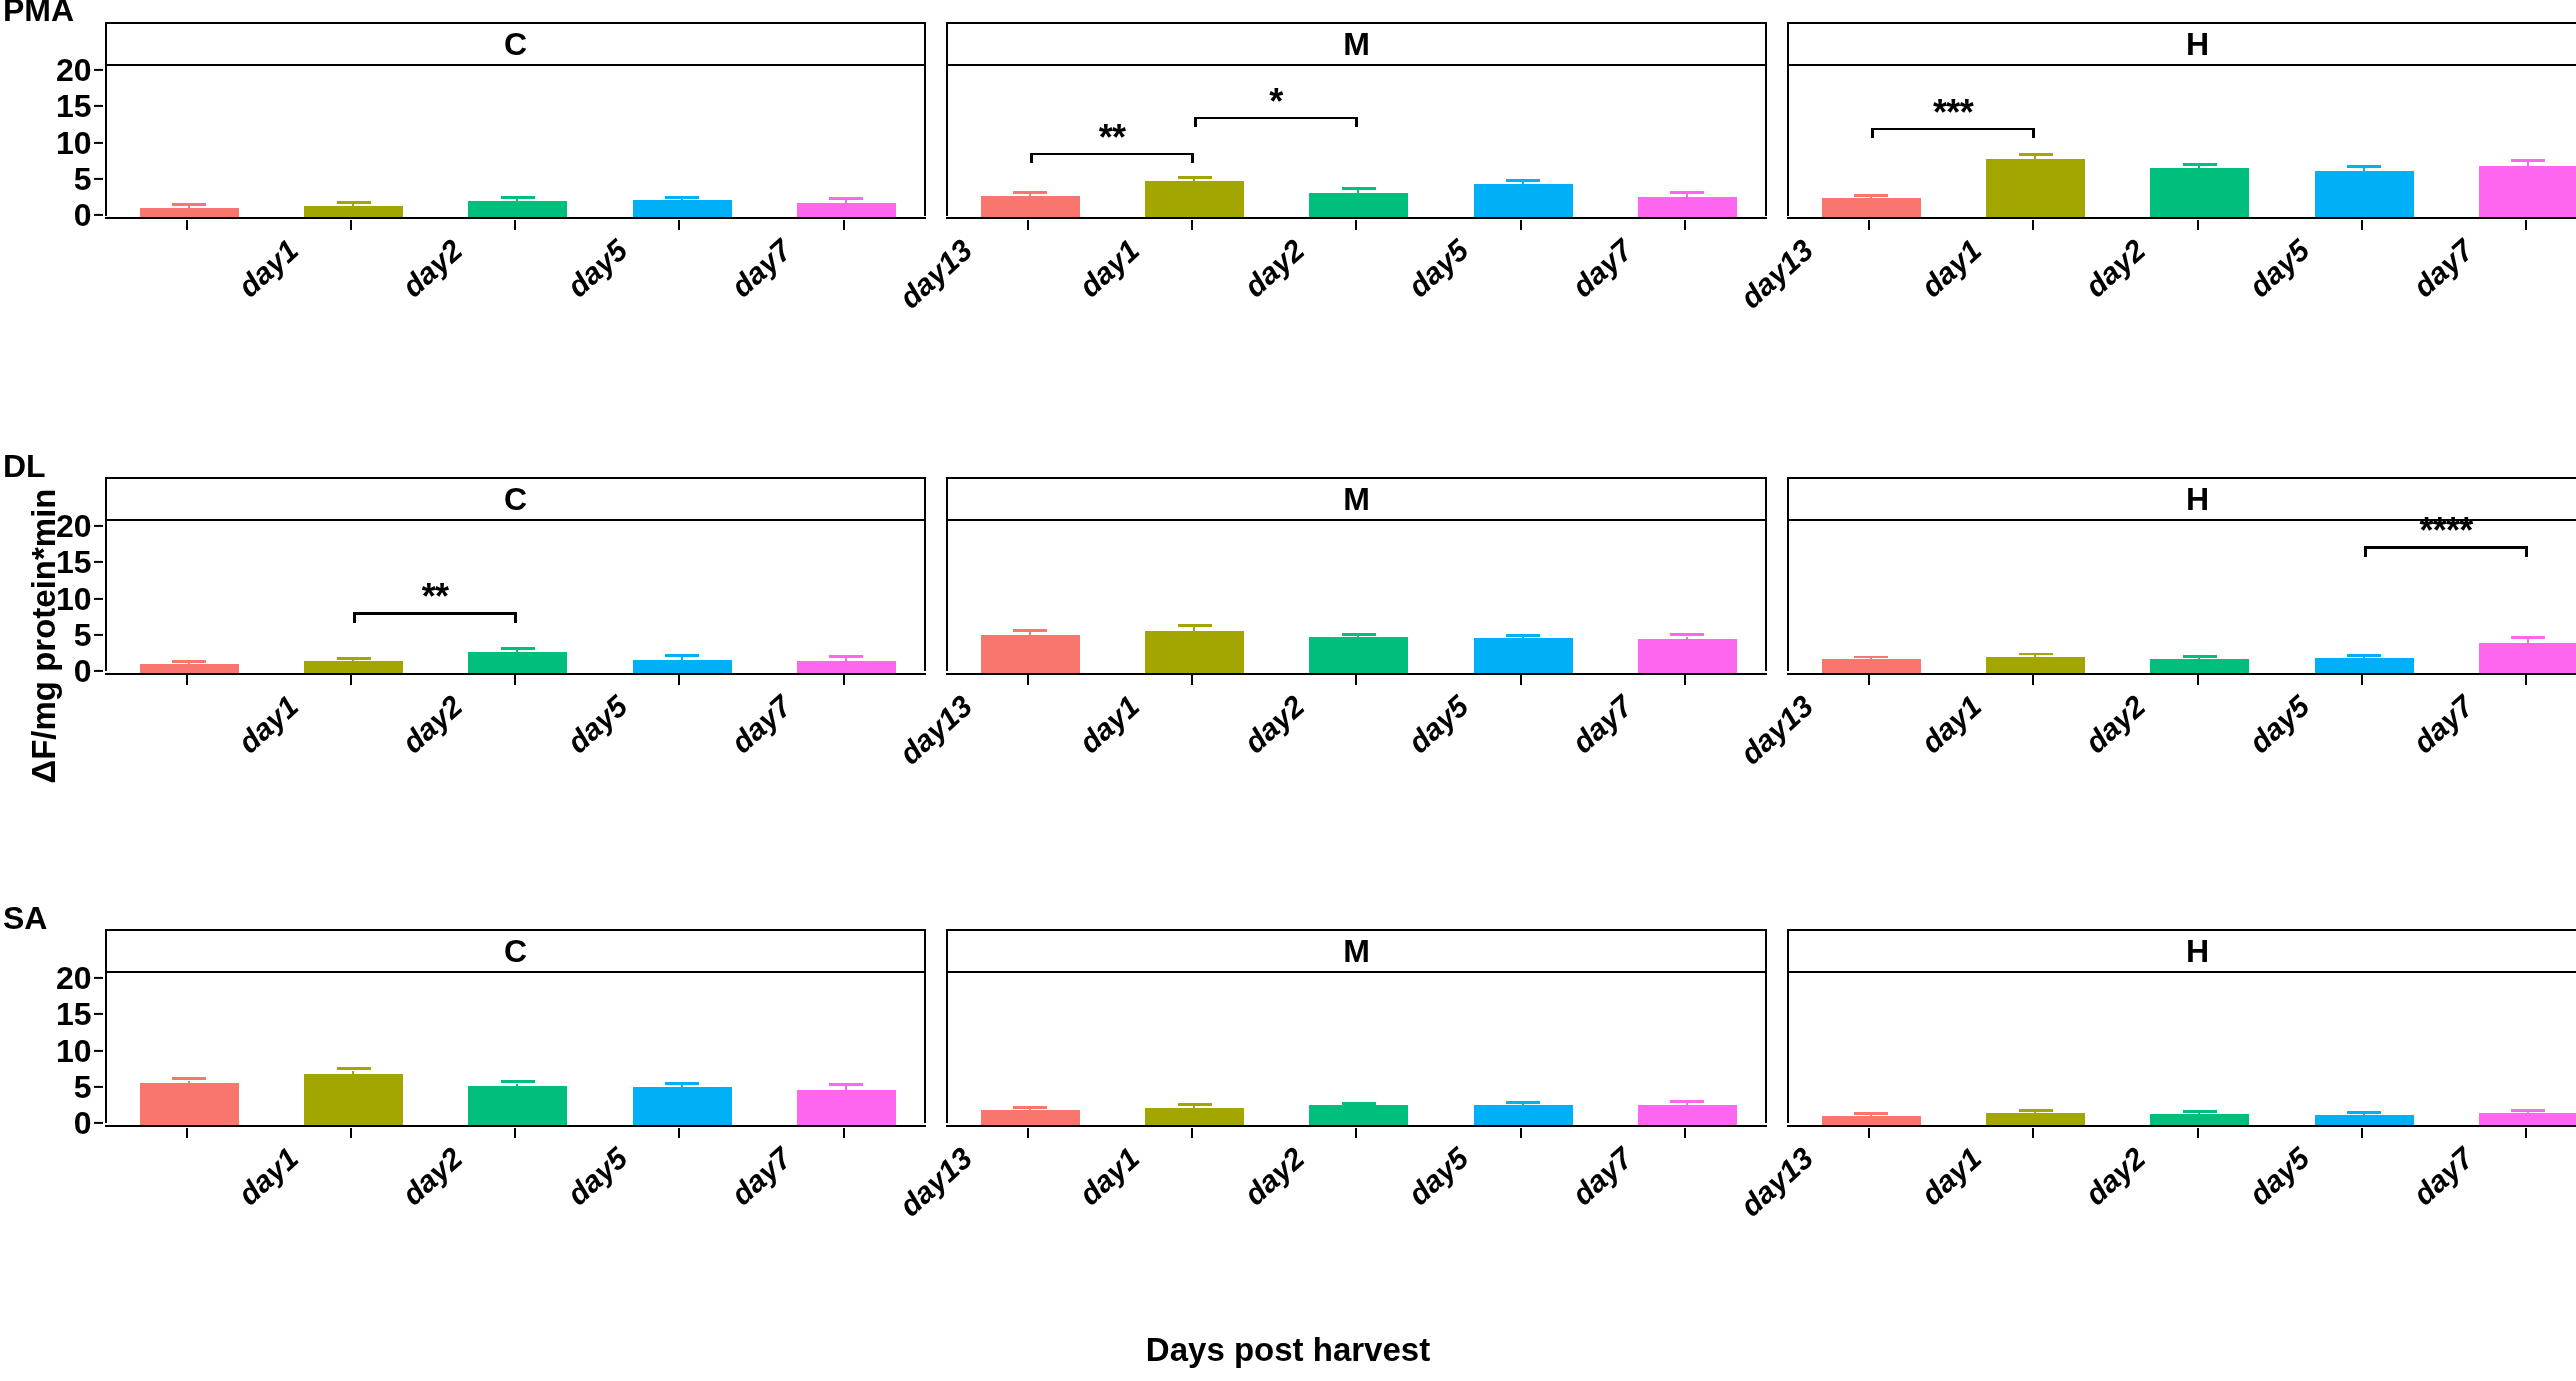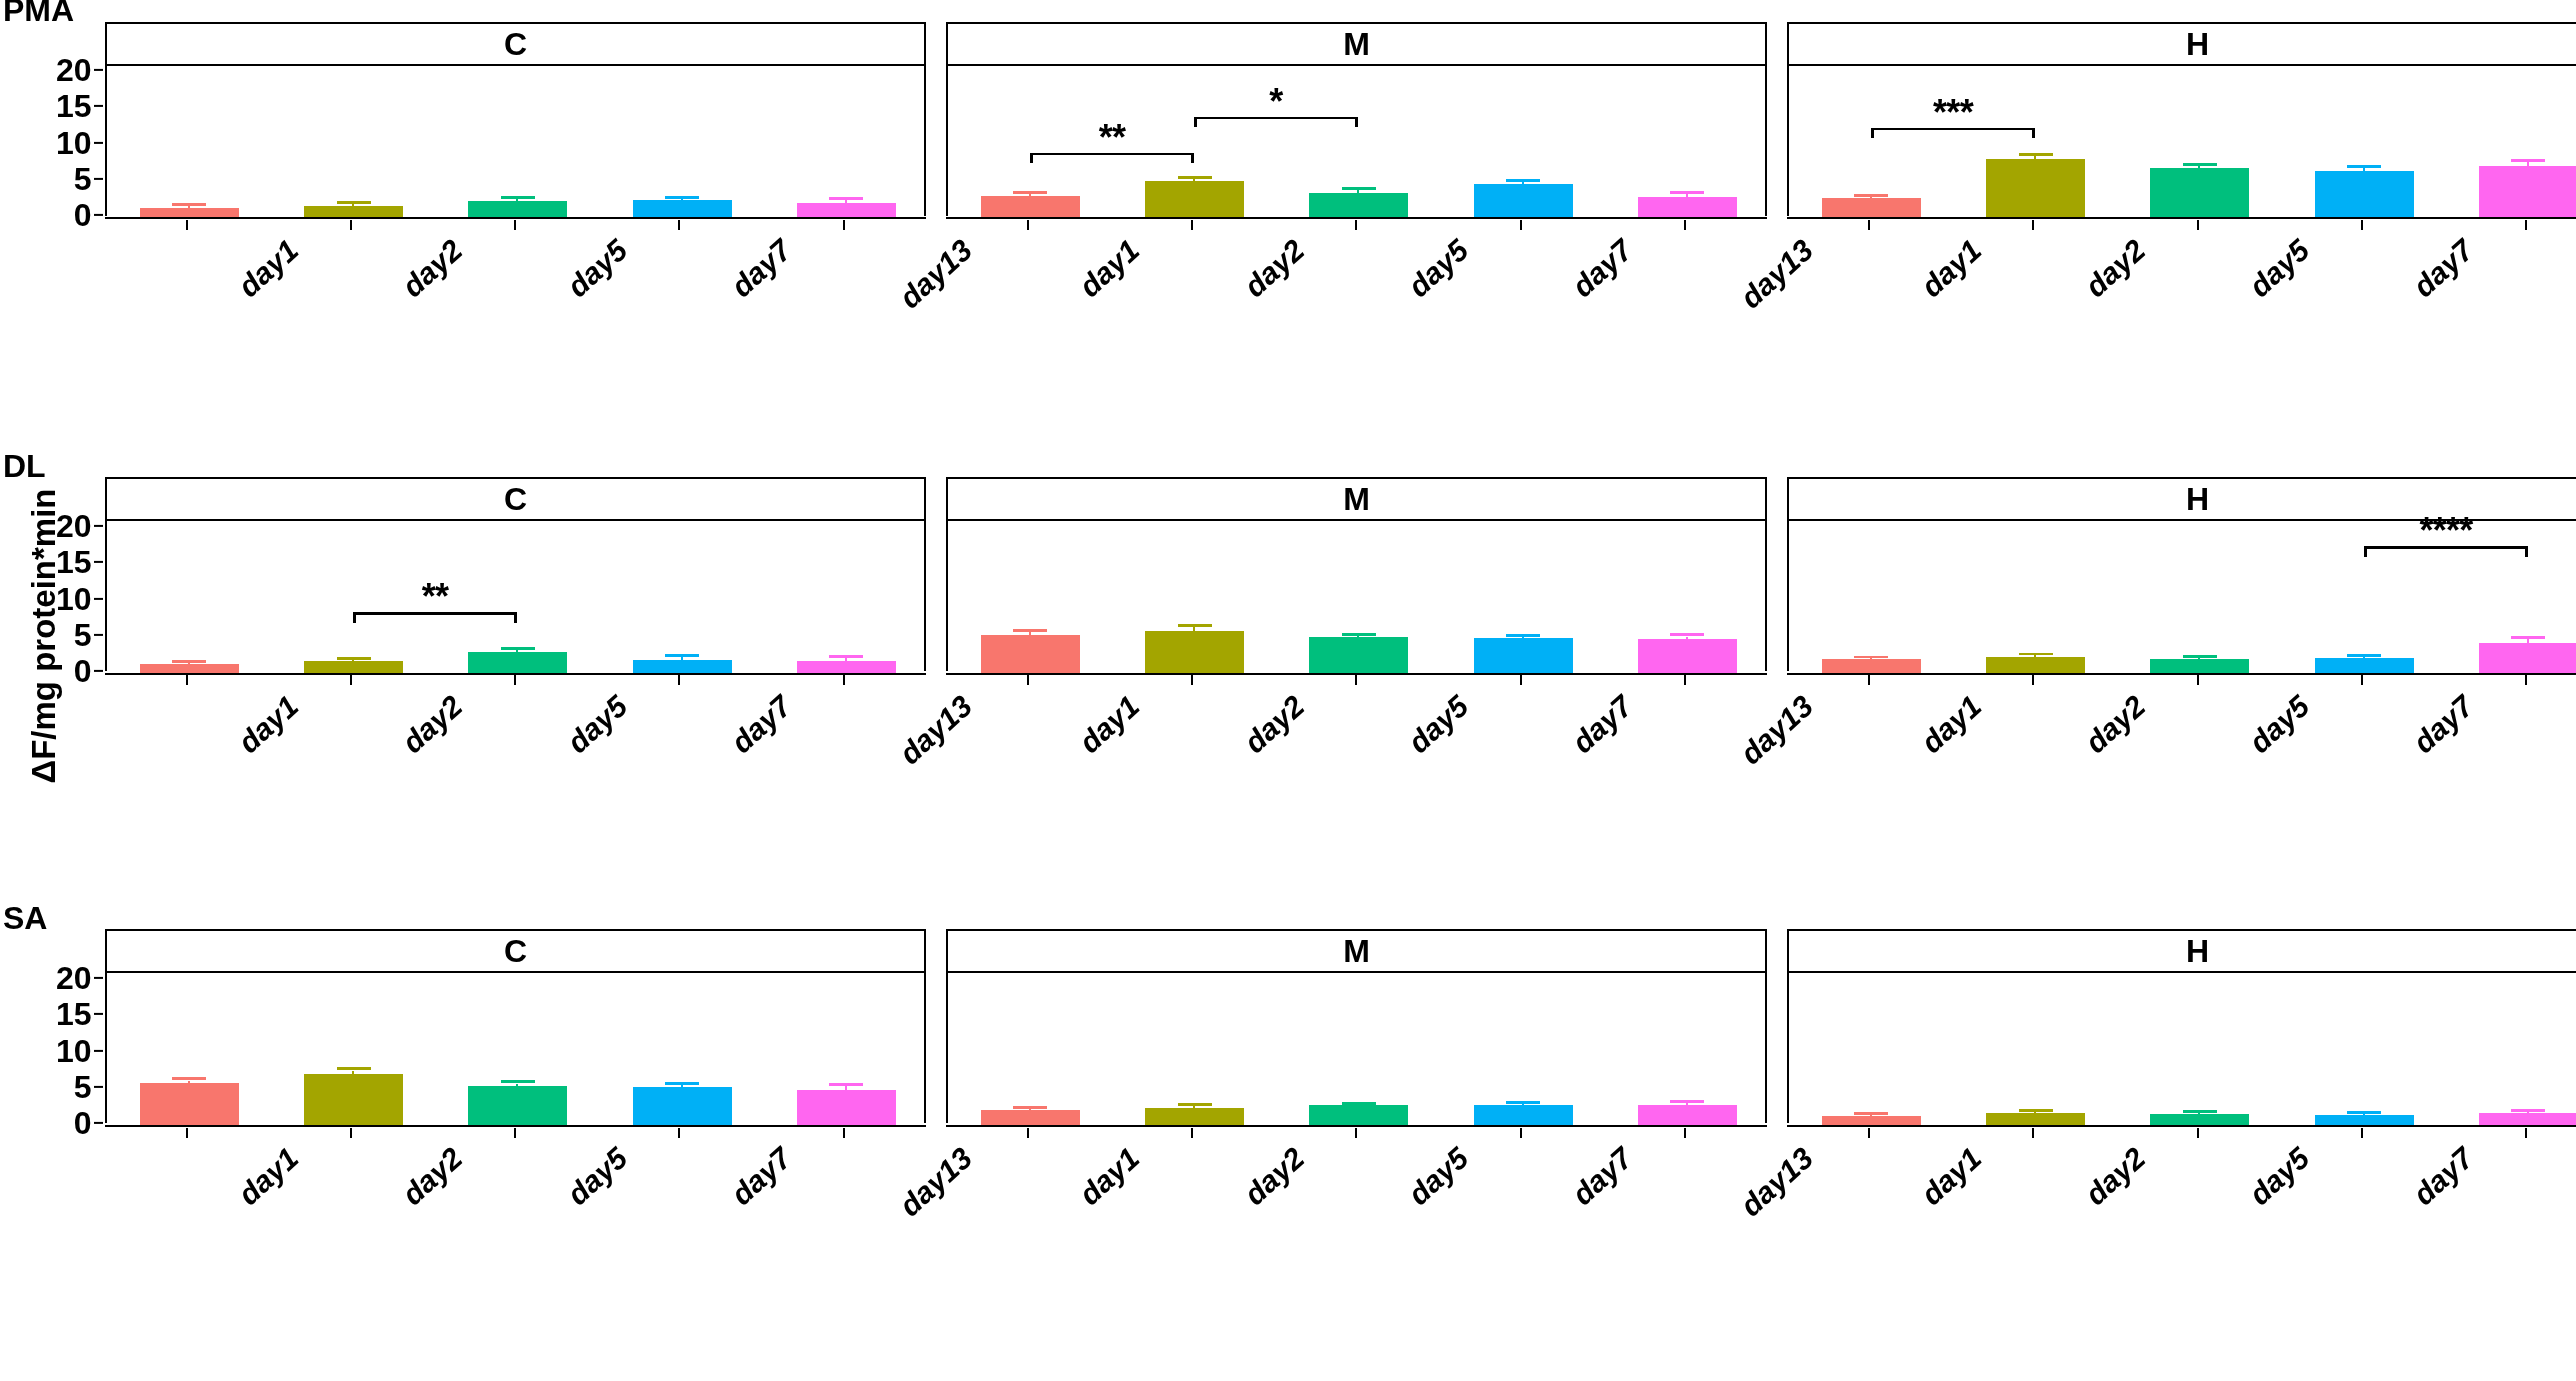--- a/index.html
+++ b/index.html
@@ -142,20 +142,21 @@
     transform: rotate(-42deg);
     text-align:right;
   }
 </style>
 </head>
 <body>
 
 <div id="figure">
 
   <div class="ylab">ΔF/mg protein*min</div>
+  <div class="xlab">Days post harvest</div>
 
   <div id="rows-container">
       <div class="row-group" style="top: 0px;">
         <div class="row-tag" style="top: -5.7px;">PMA</div>
         <div class="ytick-col" style="top: 63px; height: 152px;">
           <div class="ytick" style="top: 152px;">0</div>
           <div class="ytick-mark" style="top: 152px;"></div>
           <div class="ytick" style="top: 116px;">5</div>
           <div class="ytick-mark" style="top: 116px;"></div>
           <div class="ytick" style="top: 80px;">10</div>

